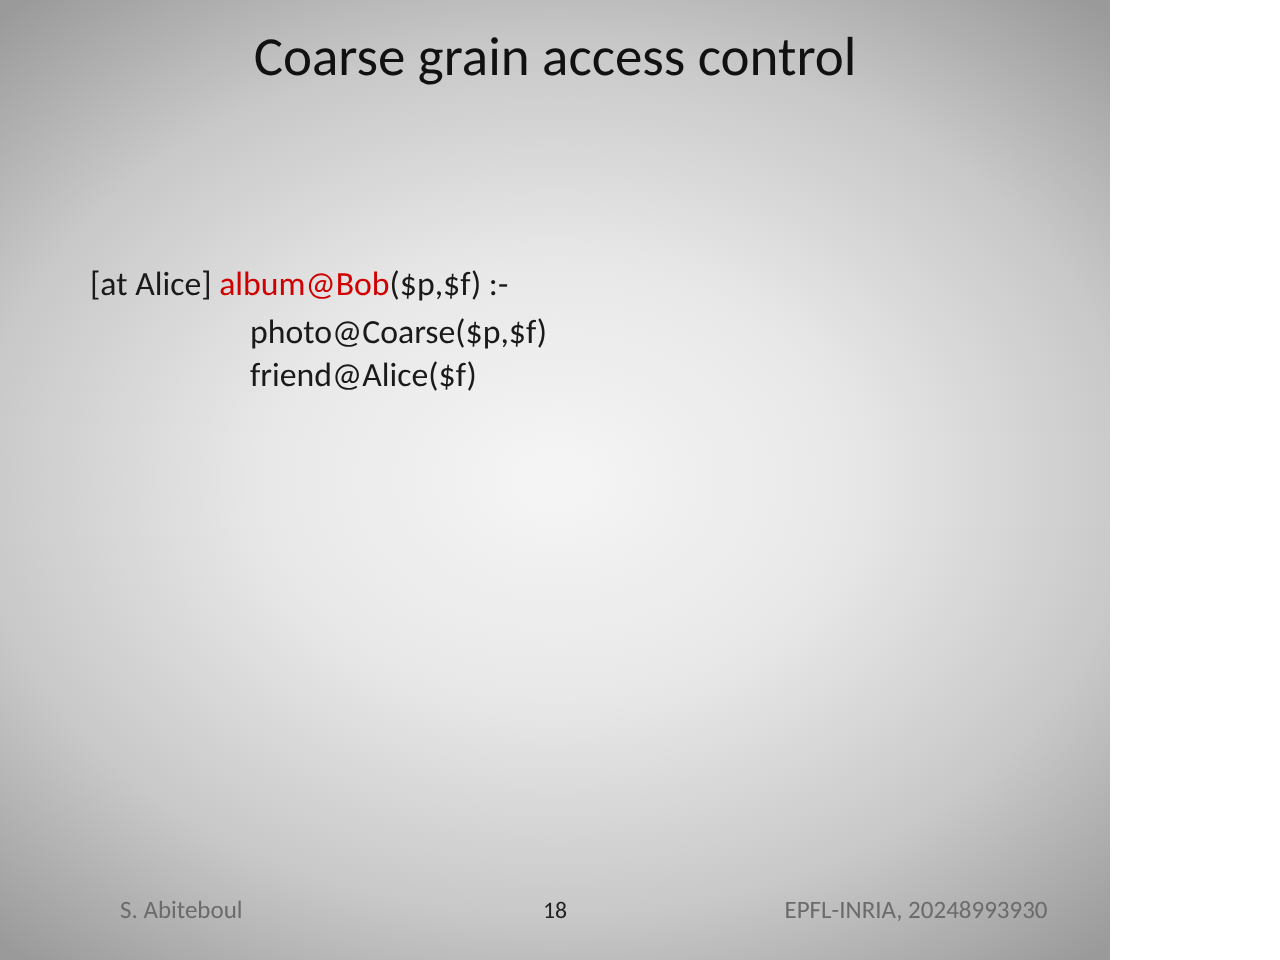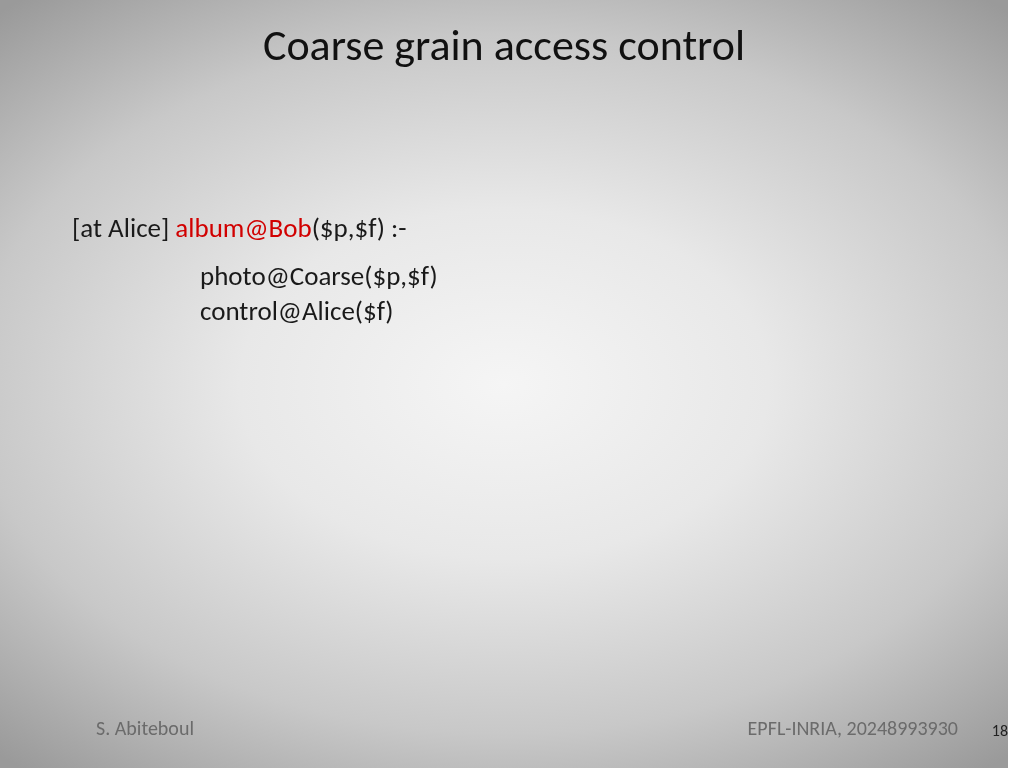--- a/index.html
+++ b/index.html
@@ -1,44 +1,44 @@
 <!DOCTYPE html>
 <html><head>
 <meta charset="utf-8">
 <style>
   html,body{margin:0;padding:0;width:1024px;height:768px;overflow:hidden;font-family:Calibri,"Segoe UI",Arial,sans-serif}
-  .slide{width:1008px;height:768px;position:relative;background:radial-gradient(ellipse 75% 65% at 50% 50%,#f5f5f5 0%,#e8e8e8 35%,#c8c8c8 70%,#9a9a9a 100%);color:#1a1a1a}
+  .slide{width:888px;height:768px;position:relative;background:radial-gradient(ellipse 75% 65% at 50% 50%,#f5f5f5 0%,#e8e8e8 35%,#c8c8c8 70%,#9a9a9a 100%);color:#1a1a1a}
   .title{position:absolute;top:18px;left:0;right:0;text-align:center;font-size:44px;font-weight:400;color:#111}
   .body{position:absolute;top:210px;left:72px;right:60px;font-size:27px;font-weight:400;line-height:1.32}
-  .rule-head{margin-bottom:12px}
+  .rule-head{margin-bottom:2px}
   .rule-body{padding-left:128px}
   .red{color:#d10000}
   .blue{color:#0018e0}
   ul{list-style:none;margin:24px 0 0 0;padding:0}
   li{position:relative;padding-left:46px;margin-bottom:22px}
   li::before{content:"";position:absolute;left:12px;top:10px;width:10px;height:10px;border-radius:50%;background:#111}
   .footer{position:absolute;bottom:28px;left:0;right:0;font-size:20px;color:#6b6b6b}
   .footer-left{position:absolute;left:96px;bottom:0}
-  .footer-center{position:absolute;left:0;right:0;text-align:right;bottom:0;color:#222;font-size:16px}
+  .footer-center{position:absolute;left:0;right:0;text-align:center;bottom:0;color:#222;font-size:19px}
   .footer-right{position:absolute;right:50px;bottom:0}
 </style>
 </head>
 <body>
 
 <div class="slide">
 
   <div class="title">Coarse grain access control</div>
 
   <div class="body">
 
     <div class="rule-head">
       <span>[at Alice] </span><span class="red">album@Bob</span><span>($p,$f) :-</span>
     </div>
     <div class="rule-body">photo@Coarse($p,$f)</div>
-    <div class="rule-body">control@Alice($f)</div>
+    <div class="rule-body">friend@Alice($f)</div>
 
 
   </div>
 
   <div class="footer">
     <div class="footer-left">S. Abiteboul</div>
     <div class="footer-center">18</div>
     <div class="footer-right">EPFL-INRIA,  20248993930</div>
   </div>
 

